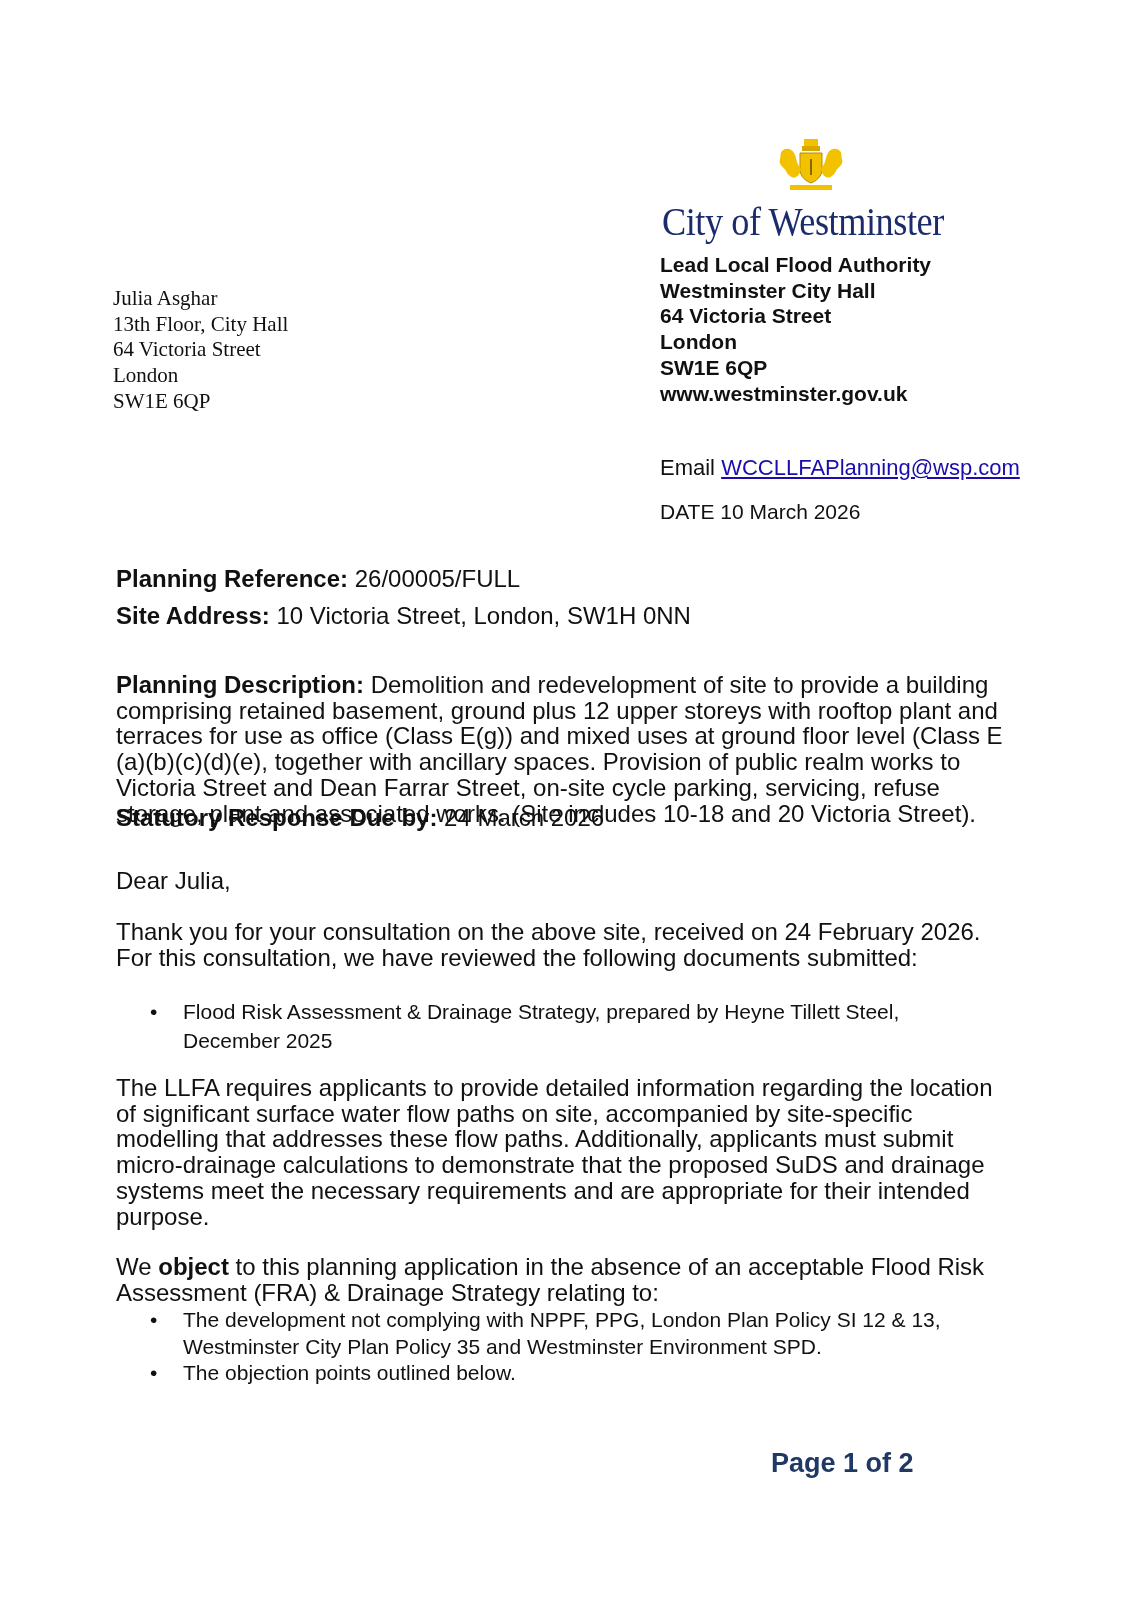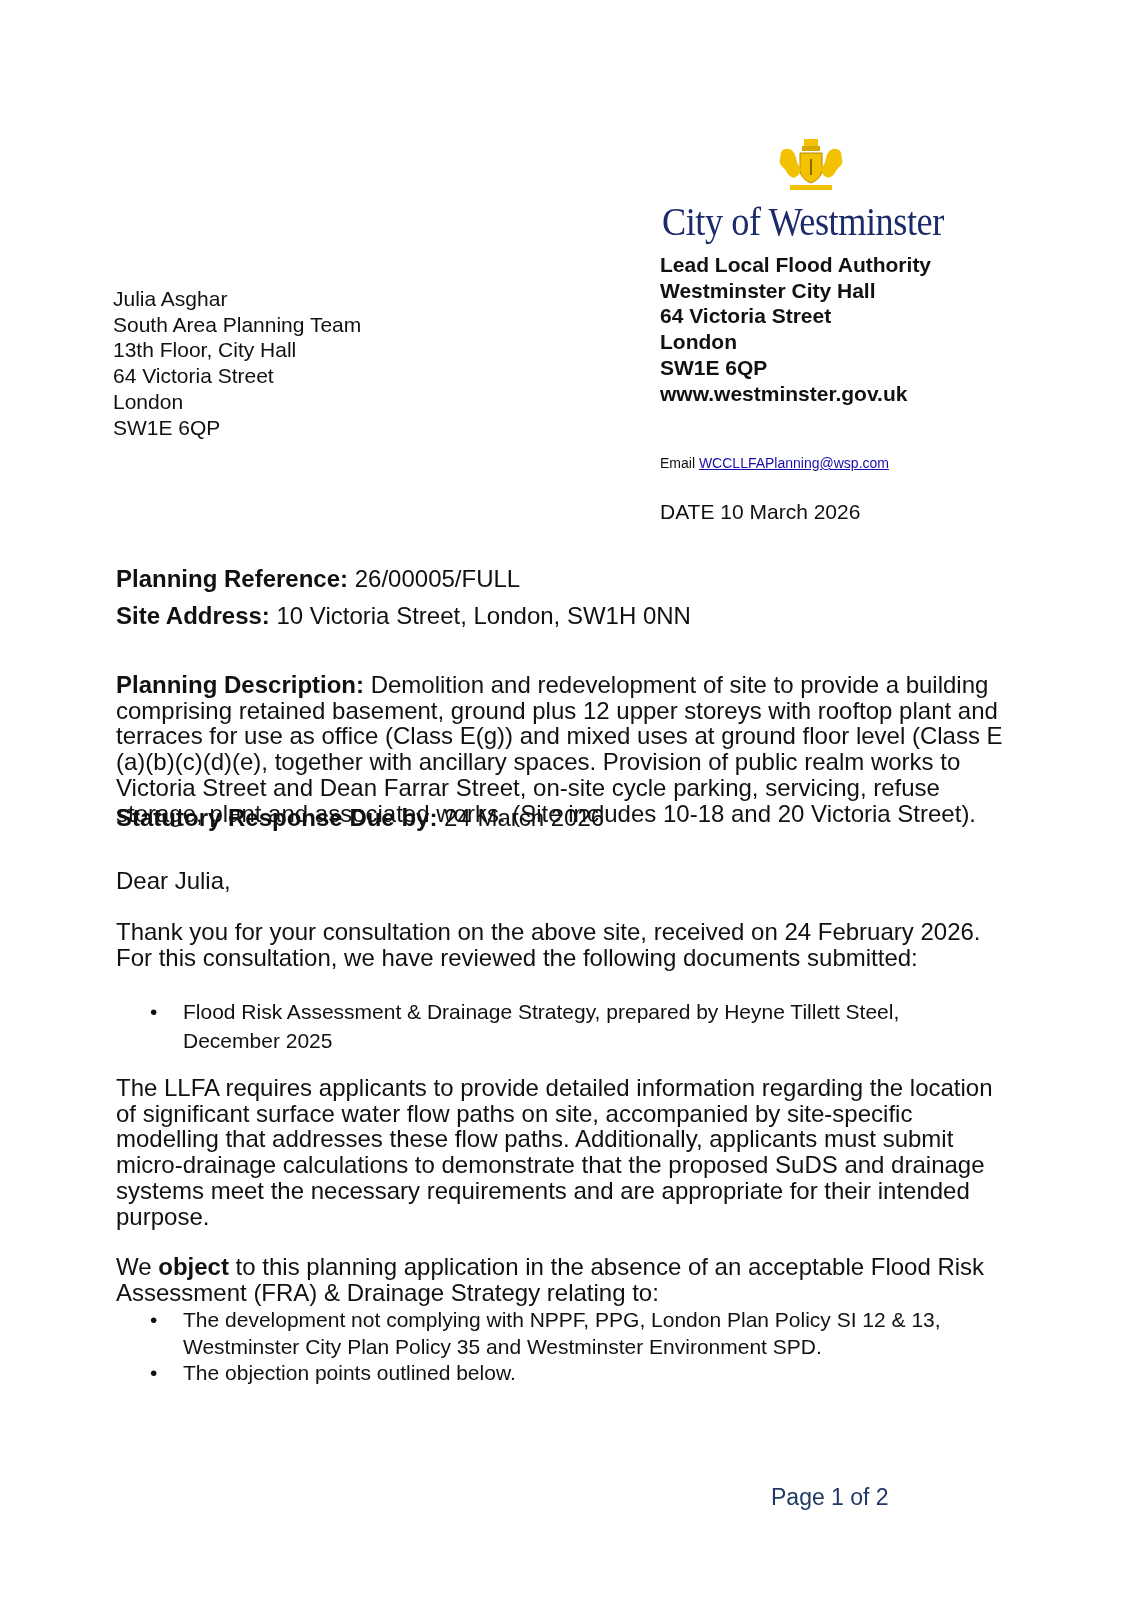--- a/index.html
+++ b/index.html
@@ -12,45 +12,45 @@
     #crest { left: 776px; top: 137px; width: 70px; height: 56px; }
     #council-name {
       left: 662px; top: 198px;
       font-family: "Liberation Serif", serif;
       font-size: 39px; color: #1c2b6b; letter-spacing: -0.5px; line-height: 48px;
       white-space: nowrap; transform: scaleX(0.93); transform-origin: left top;
     }
     
     #sender { left: 660px; top: 252px; }
     #sender .line { font-weight: bold; font-size: 21px; line-height: 25.7px; white-space: nowrap; }
-    #email-row { left: 660px; top: 455px; font-size: 14px; white-space: nowrap; }
+    #email-row { left: 660px; top: 455px; font-size: 22px; white-space: nowrap; }
     #email-row a { color: #1a0dab; text-decoration: underline; }
     #date-row { left: 660px; top: 500px; font-size: 21px; white-space: nowrap; }
     
     #recipient { left: 113px; top: 286px; }
-    #recipient .line { font-size: 21px; line-height: 25.7px; white-space: nowrap; }
+    #recipient .line { font-size: 21px; line-height: 25.7px; white-space: nowrap; font-family: Liberation Serif, serif; }
     
     .para { left: 116px; width: 890px; font-size: 24px; line-height: 25.7px; }
     .para b { font-weight: bold; }
     .lbl { font-weight: bold; }
     #ref { top: 566px; }
     #addr { top: 603px; }
     #desc { top: 672px; }
     #due { top: 805px; }
     #salutation { top: 868px; }
     #thanks { top: 919px; }
     #docs-list { left: 148px; top: 997px; width: 850px; }
     .bullet-item { position: relative; padding-left: 35px; font-size: 21px; line-height: 29px; }
     .bullet-item .dot { position: absolute; left: 2px; top: 0; }
     #llfa-para { top: 1075px; }
     #object-para { top: 1254px; }
     #objection-list { left: 148px; top: 1307px; width: 870px; }
     #objection-list .bullet-item { line-height: 26.5px; }
     #page-footer {
-      left: 771px; top: 1448px; font-weight: normal; font-size: 23px; color: #1f3864; white-space: nowrap; margin-top: 36px;
+      left: 771px; top: 1448px; font-weight: bold; font-size: 27px; color: #1f3864; white-space: nowrap;
     }
   </style>
 </head>
 <body>
 
 <div id="crest" class="abs">
   <svg width="70" height="56" viewBox="0 0 70 56">
 
     <rect x="28" y="2" width="14" height="8" fill="#f2c200"></rect>
     <rect x="26" y="9" width="18" height="5" fill="#d9a800"></rect>
@@ -76,21 +76,20 @@
   <div class="line">www.westminster.gov.uk</div>
 </div>
 <div id="email-row" class="abs">
   <span>Email</span>
   <a>WCCLLFAPlanning@wsp.com</a>
 </div>
 <div id="date-row" class="abs">DATE 10 March 2026</div>
 
 <div id="recipient" class="abs">
   <div class="line">Julia Asghar</div>
-  <div class="line">South Area Planning Team</div>
   <div class="line">13th Floor, City Hall</div>
   <div class="line">64 Victoria Street</div>
   <div class="line">London</div>
   <div class="line">SW1E 6QP</div>
 </div>
 
 <div id="ref" class="abs para">
   <span class="lbl">Planning Reference:</span>
   <span>26/00005/FULL</span>
 </div>

